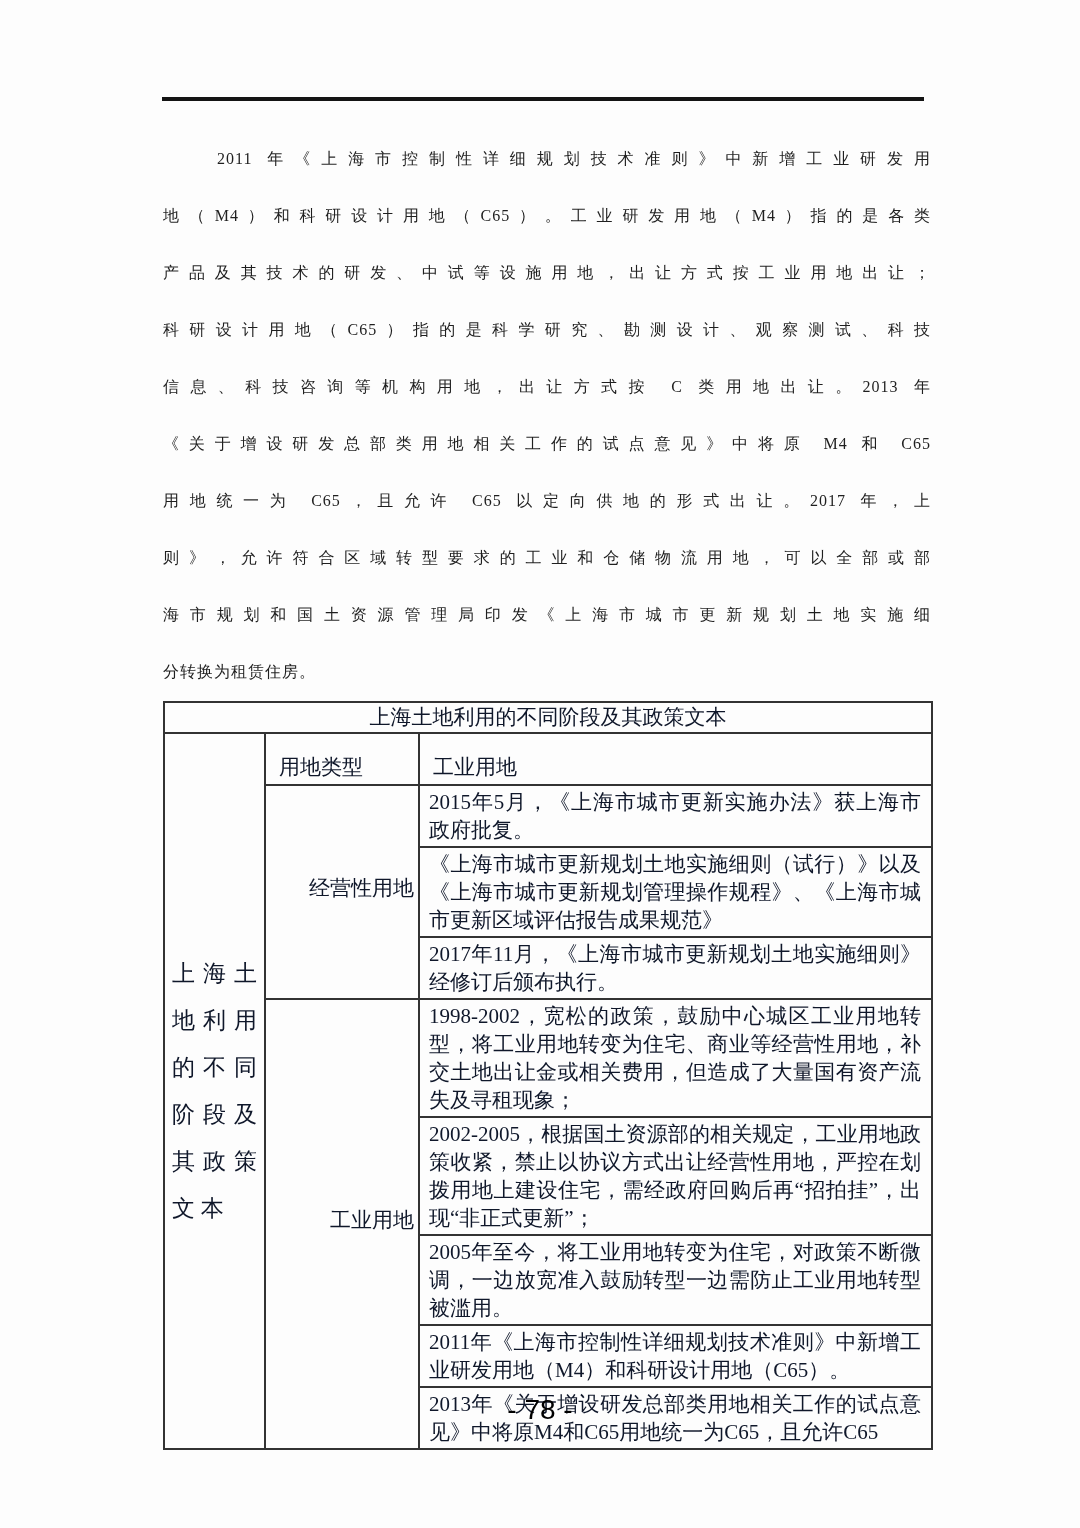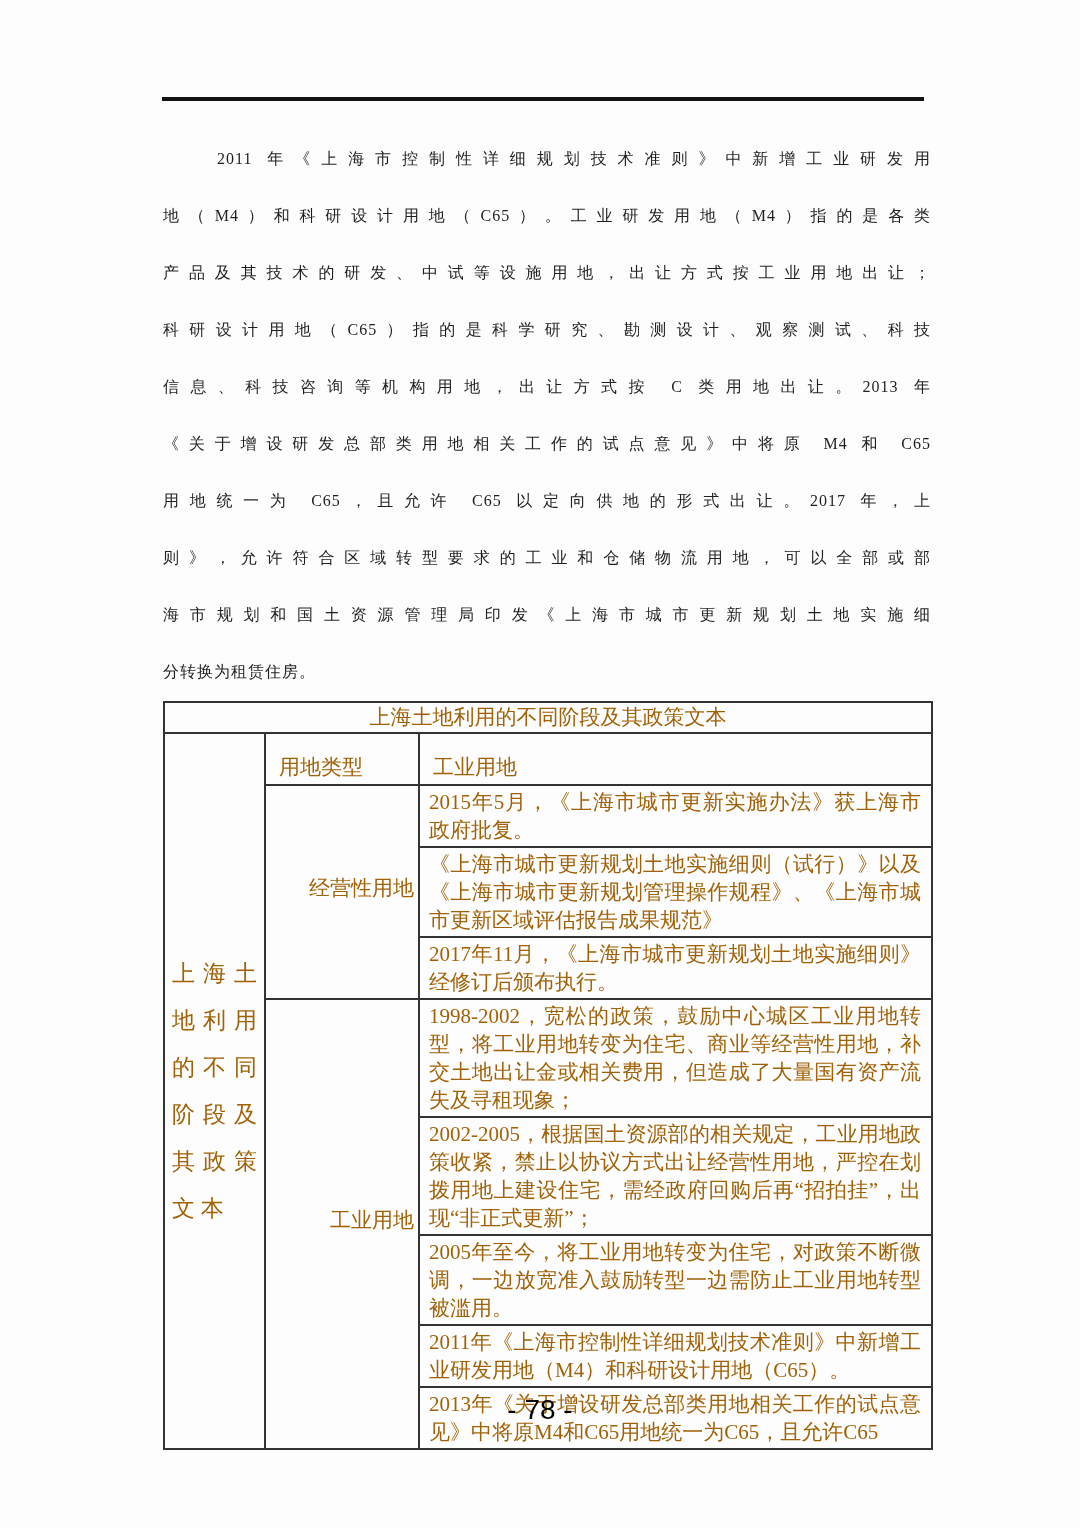--- a/index.html
+++ b/index.html
@@ -35,21 +35,21 @@
   }
   table.policy-table{
     width:100%;
     border-collapse:collapse;
     table-layout:fixed;
   }
   table.policy-table td{
     border:2px solid #333333;
     font-size:21px;
     vertical-align:middle;
-    color:#a16207;
+    color:#0f172a;
   }
   td.tbl-title{
     text-align:center;
     font-size:23px;
     height:27px;
     line-height:27px;
     padding:1px 4px;
   }
   td.col-hdr{
     font-size:23px;

